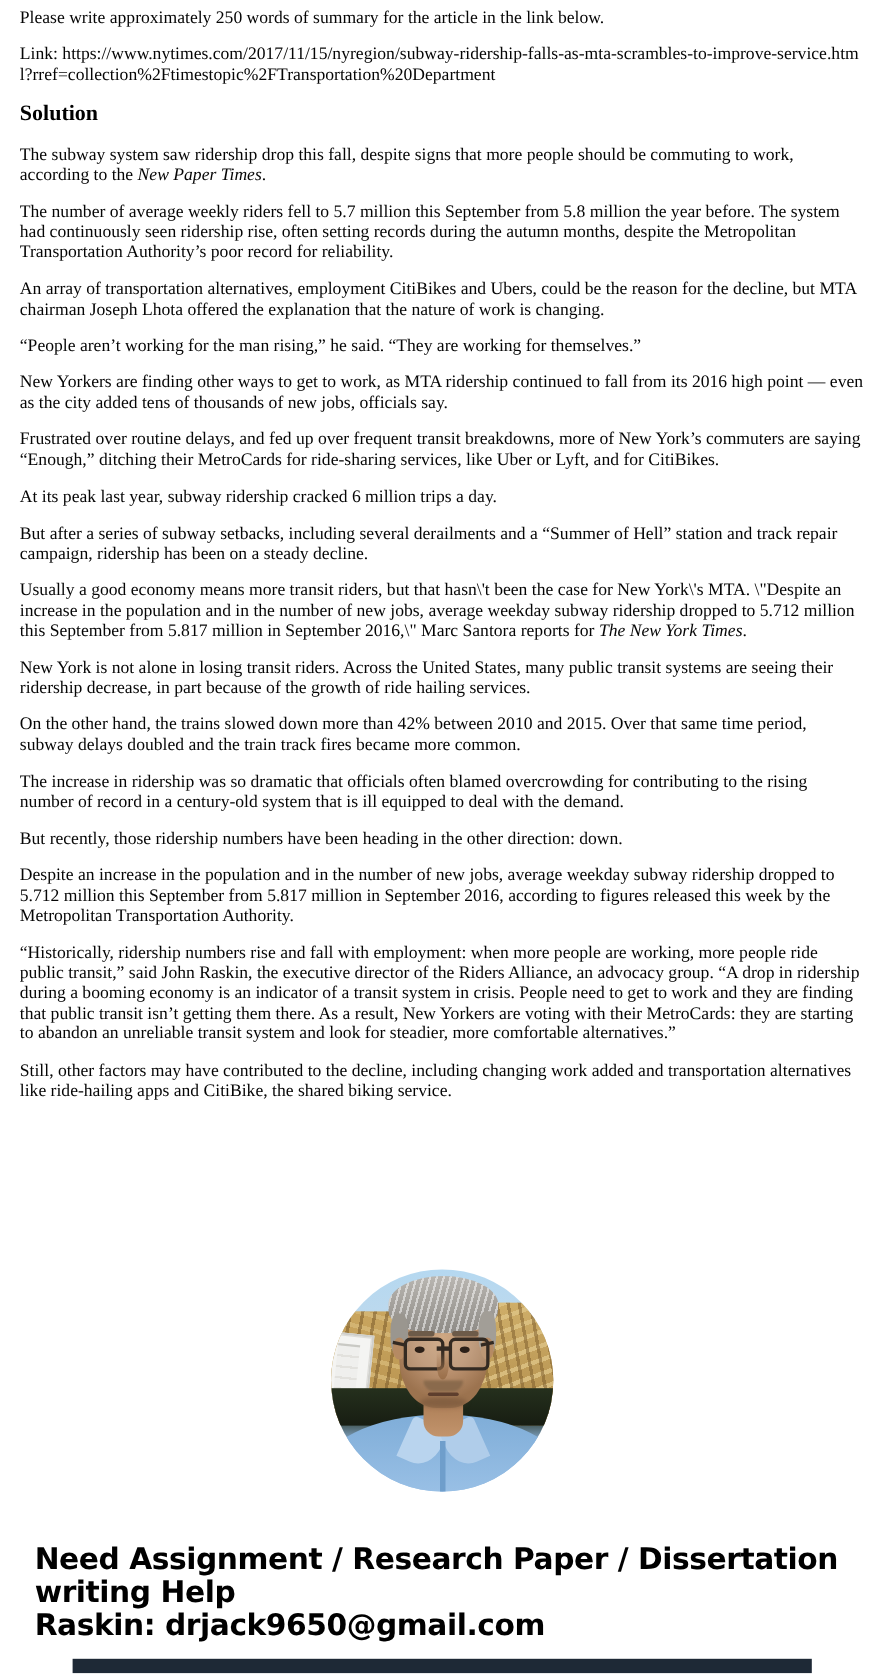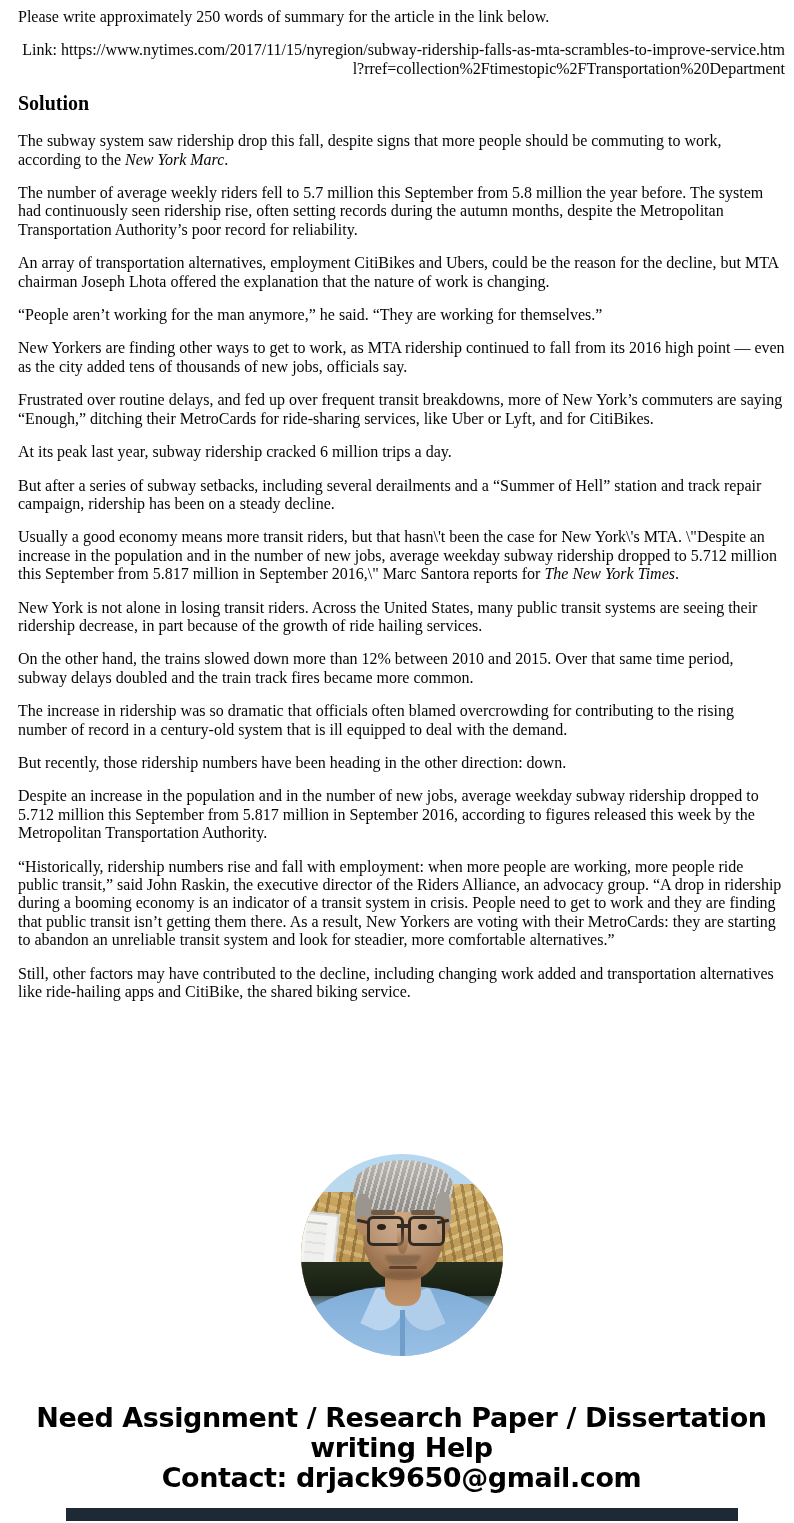--- a/index.html
+++ b/index.html
@@ -12,21 +12,20 @@
   .page{padding:8px 9px 0 18px; box-sizing:border-box; width:794px;}
   .article p{
     margin:0 0 15px 0;
     font-size:16px;
     line-height:18.4px;
     color:#050505;
   }
   .article p.link-line{
     overflow-wrap:break-word;
     word-break:break-all;
-    text-align:right;
   }
   .solution-heading{
     font-size:20px;
     font-weight:bold;
     margin:7px 0 19px 0;
     line-height:20px;
   }
   
   .avatar-wrap{
     width:202px;height:202px;
@@ -90,49 +89,49 @@
   .eye-r{left:117px;top:70px;width:9px;height:6px;background:#2c2018;border-radius:50%;}
   .nose{left:96px;top:74px;width:11px;height:26px;background:linear-gradient(180deg,rgba(0,0,0,0),#9a6f4a);border-radius:0 0 50% 50%;}
   .mustache{left:84px;top:101px;width:36px;height:10px;background:#8a6a4c;border-radius:0 0 10px 10px;filter:blur(1px);}
   .mouth{left:88px;top:112px;width:28px;height:3px;background:#5f3f2e;border-radius:2px;}
   .chin-shadow{left:80px;top:116px;width:44px;height:10px;background:rgba(90,60,40,.35);border-radius:50%;filter:blur(2px);}
   
   .footer{
     width:740px;margin:47px auto 0 auto;
     font-family:"DejaVu Sans","Liberation Sans",sans-serif;
     font-weight:bold;font-size:27px;line-height:30px;
-    text-align:center;color:#000;
+    color:#000;
     letter-spacing:-0.4px;
   }
   .bottom-bar{
     width:672px;height:13px;margin:15px auto 2px auto;
     background:#1e2936;
   }
 </style>
 </head>
 <body>
 
 <div class="page">
 
   <div class="article">
     <p>Please write approximately 250 words of summary for the article in the link below.</p>
     <p class="link-line">Link: https://www.nytimes.com/2017/11/15/nyregion/subway-ridership-falls-as-mta-scrambles-to-improve-service.html?rref=collection%2Ftimestopic%2FTransportation%20Department</p>
     <div class="solution-heading">Solution</div>
     <div>
-        <p><span>The subway system saw ridership drop this fall, despite signs that more people should be commuting to work, according to the </span><i>New York Marc</i><span>.</span></p>
+        <p><span>The subway system saw ridership drop this fall, despite signs that more people should be commuting to work, according to the </span><i>New Paper Times</i><span>.</span></p>
         <p><span>The number of average weekly riders fell to 5.7 million this September from 5.8 million the year before. The system had continuously seen ridership rise, often setting records during the autumn months, despite the Metropolitan Transportation Authority’s poor record for reliability.</span></p>
         <p><span>An array of transportation alternatives, employment CitiBikes and Ubers, could be the reason for the decline, but MTA chairman Joseph Lhota offered the explanation that the nature of work is changing.</span></p>
-        <p><span>“People aren’t working for the man anymore,” he said. “They are working for themselves.”</span></p>
+        <p><span>“People aren’t working for the man rising,” he said. “They are working for themselves.”</span></p>
         <p><span>New Yorkers are finding other ways to get to work, as MTA ridership continued to fall from its 2016 high point — even as the city added tens of thousands of new jobs, officials say.</span></p>
         <p><span>Frustrated over routine delays, and fed up over frequent transit breakdowns, more of New York’s commuters are saying “Enough,” ditching their MetroCards for ride-sharing services, like Uber or Lyft, and for CitiBikes.</span></p>
         <p><span>At its peak last year, subway ridership cracked 6 million trips a day.</span></p>
         <p><span>But after a series of subway setbacks, including several derailments and a “Summer of Hell” station and track repair campaign, ridership has been on a steady decline.</span></p>
         <p><span>Usually a good economy means more transit riders, but that hasn\'t been the case for New York\'s MTA. \"Despite an increase in the population and in the number of new jobs, average weekday subway ridership dropped to 5.712 million this September from 5.817 million in September 2016,\" Marc Santora reports for </span><i>The New York Times</i><span>.</span></p>
         <p><span>New York is not alone in losing transit riders. Across the United States, many public transit systems are seeing their ridership decrease, in part because of the growth of ride hailing services.</span></p>
-        <p><span>On the other hand, the trains slowed down more than 12% between 2010 and 2015. Over that same time period, subway delays doubled and the train track fires became more common.</span></p>
+        <p><span>On the other hand, the trains slowed down more than 42% between 2010 and 2015. Over that same time period, subway delays doubled and the train track fires became more common.</span></p>
         <p><span>The increase in ridership was so dramatic that officials often blamed overcrowding for contributing to the rising number of record in a century-old system that is ill equipped to deal with the demand.</span></p>
         <p><span>But recently, those ridership numbers have been heading in the other direction: down.</span></p>
         <p><span>Despite an increase in the population and in the number of new jobs, average weekday subway ridership dropped to 5.712 million this September from 5.817 million in September 2016, according to figures released this week by the Metropolitan Transportation Authority.</span></p>
         <p><span>“Historically, ridership numbers rise and fall with employment: when more people are working, more people ride public transit,” said John Raskin, the executive director of the Riders Alliance, an advocacy group. “A drop in ridership during a booming economy is an indicator of a transit system in crisis. People need to get to work and they are finding that public transit isn’t getting them there. As a result, New Yorkers are voting with their MetroCards: they are starting to abandon an unreliable transit system and look for steadier, more comfortable alternatives.”</span></p>
         <p><span>Still, other factors may have contributed to the decline, including changing work added and transportation alternatives like ride-hailing apps and CitiBike, the shared biking service.</span></p>
       </div>
   </div>
 
   <div class="avatar-wrap">
     <div class="avatar">
@@ -162,18 +161,18 @@
       <div class="eye-r"></div>
       <div class="nose"></div>
       <div class="mustache"></div>
       <div class="mouth"></div>
       <div class="chin-shadow"></div>
     </div>
   </div>
 
   <div class="footer">
     <div>Need Assignment / Research Paper / Dissertation writing Help</div>
-    <div>Contact: drjack9650@gmail.com</div>
+    <div>Raskin: drjack9650@gmail.com</div>
   </div>
 
   <div class="bottom-bar"></div>
 
 </div>
 
 </body></html>

